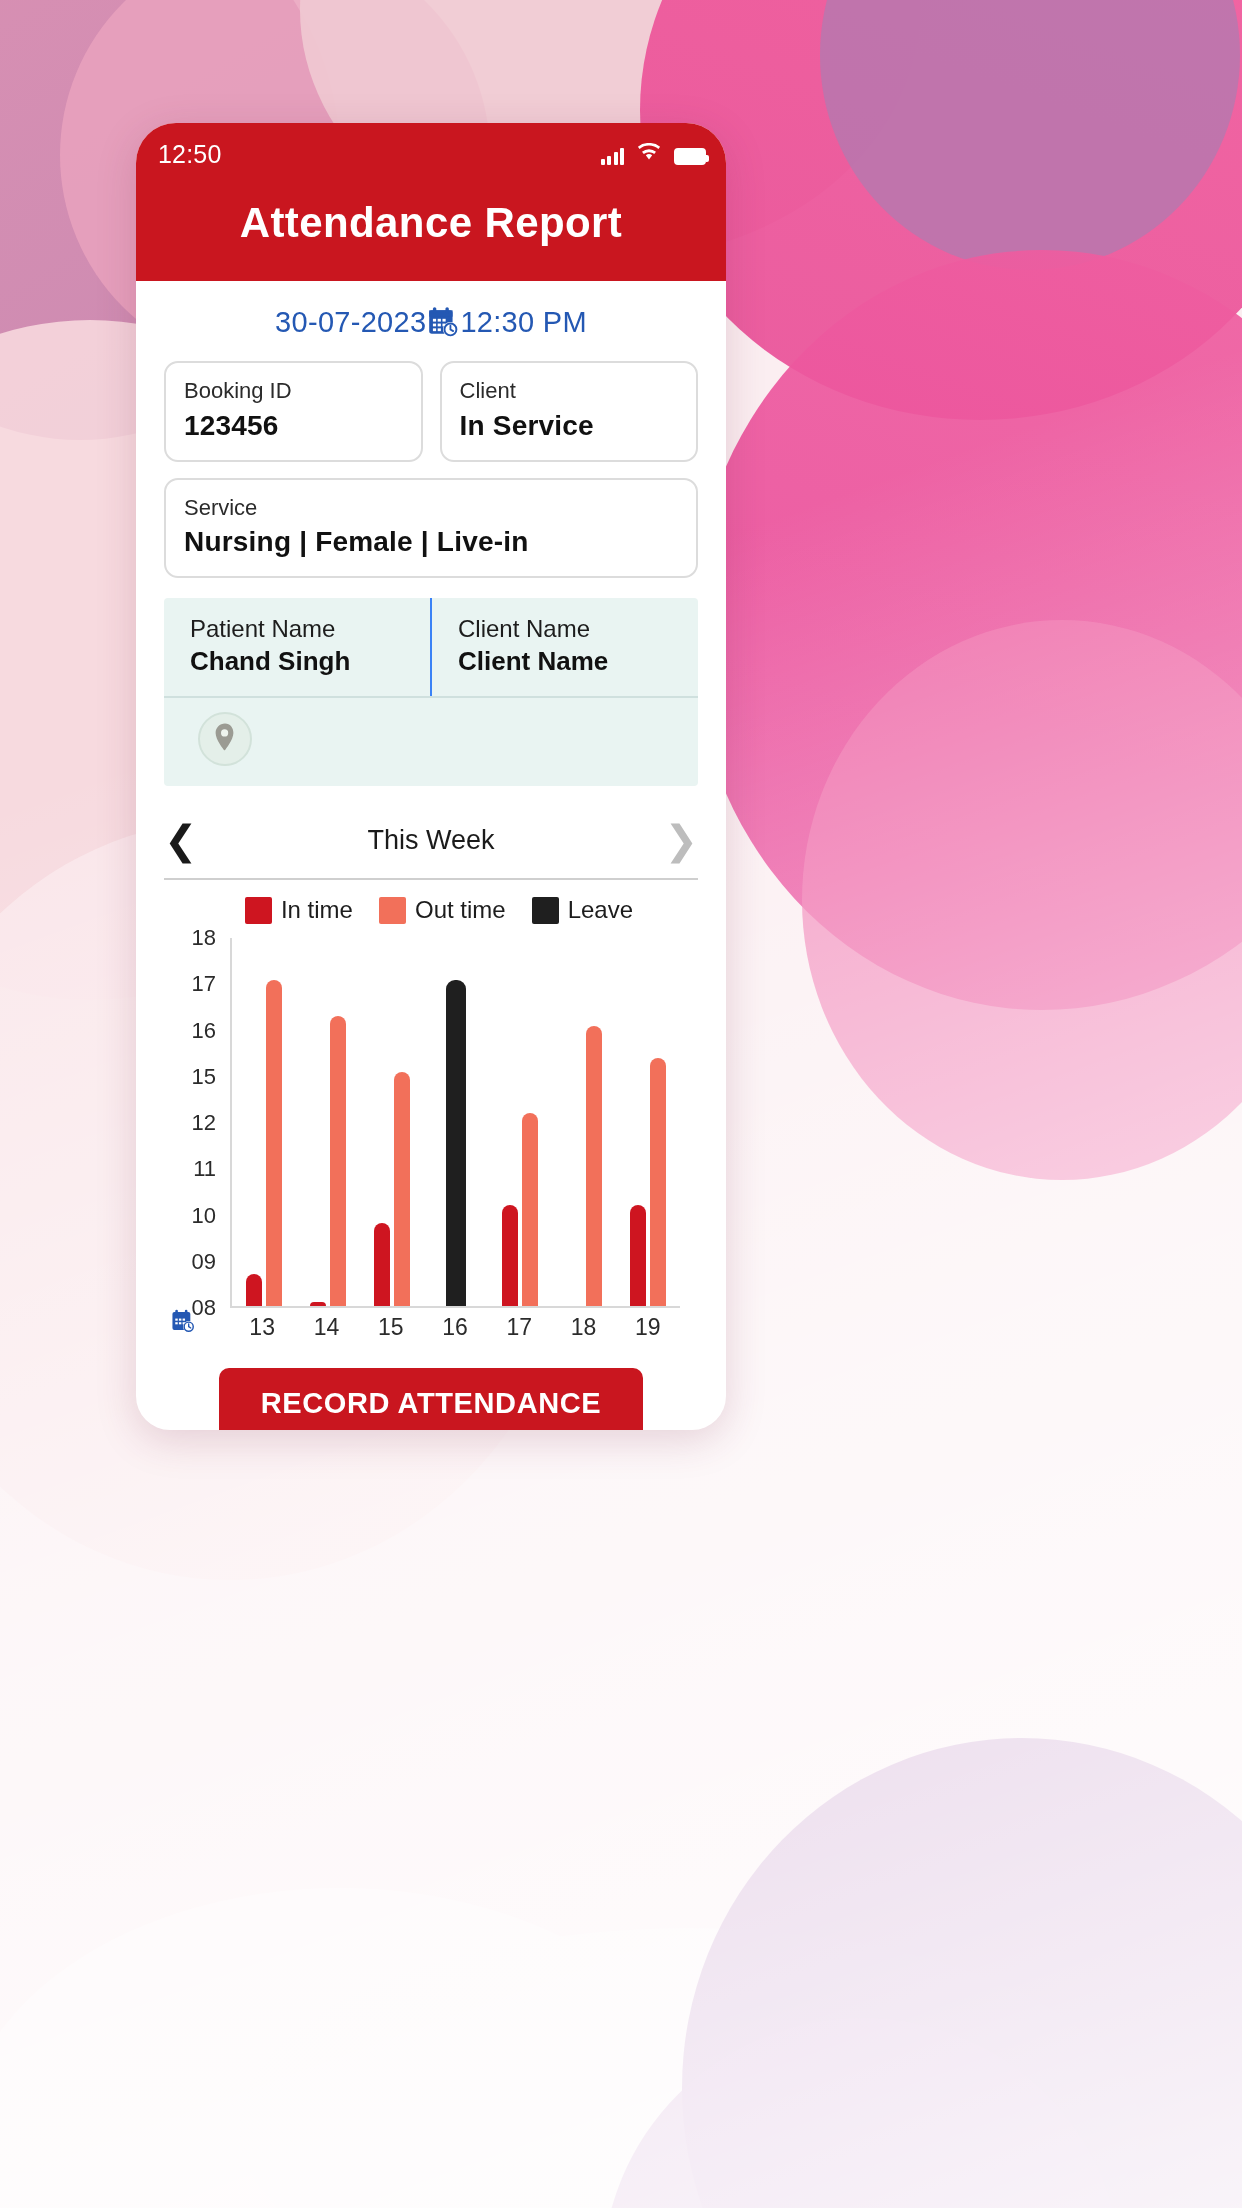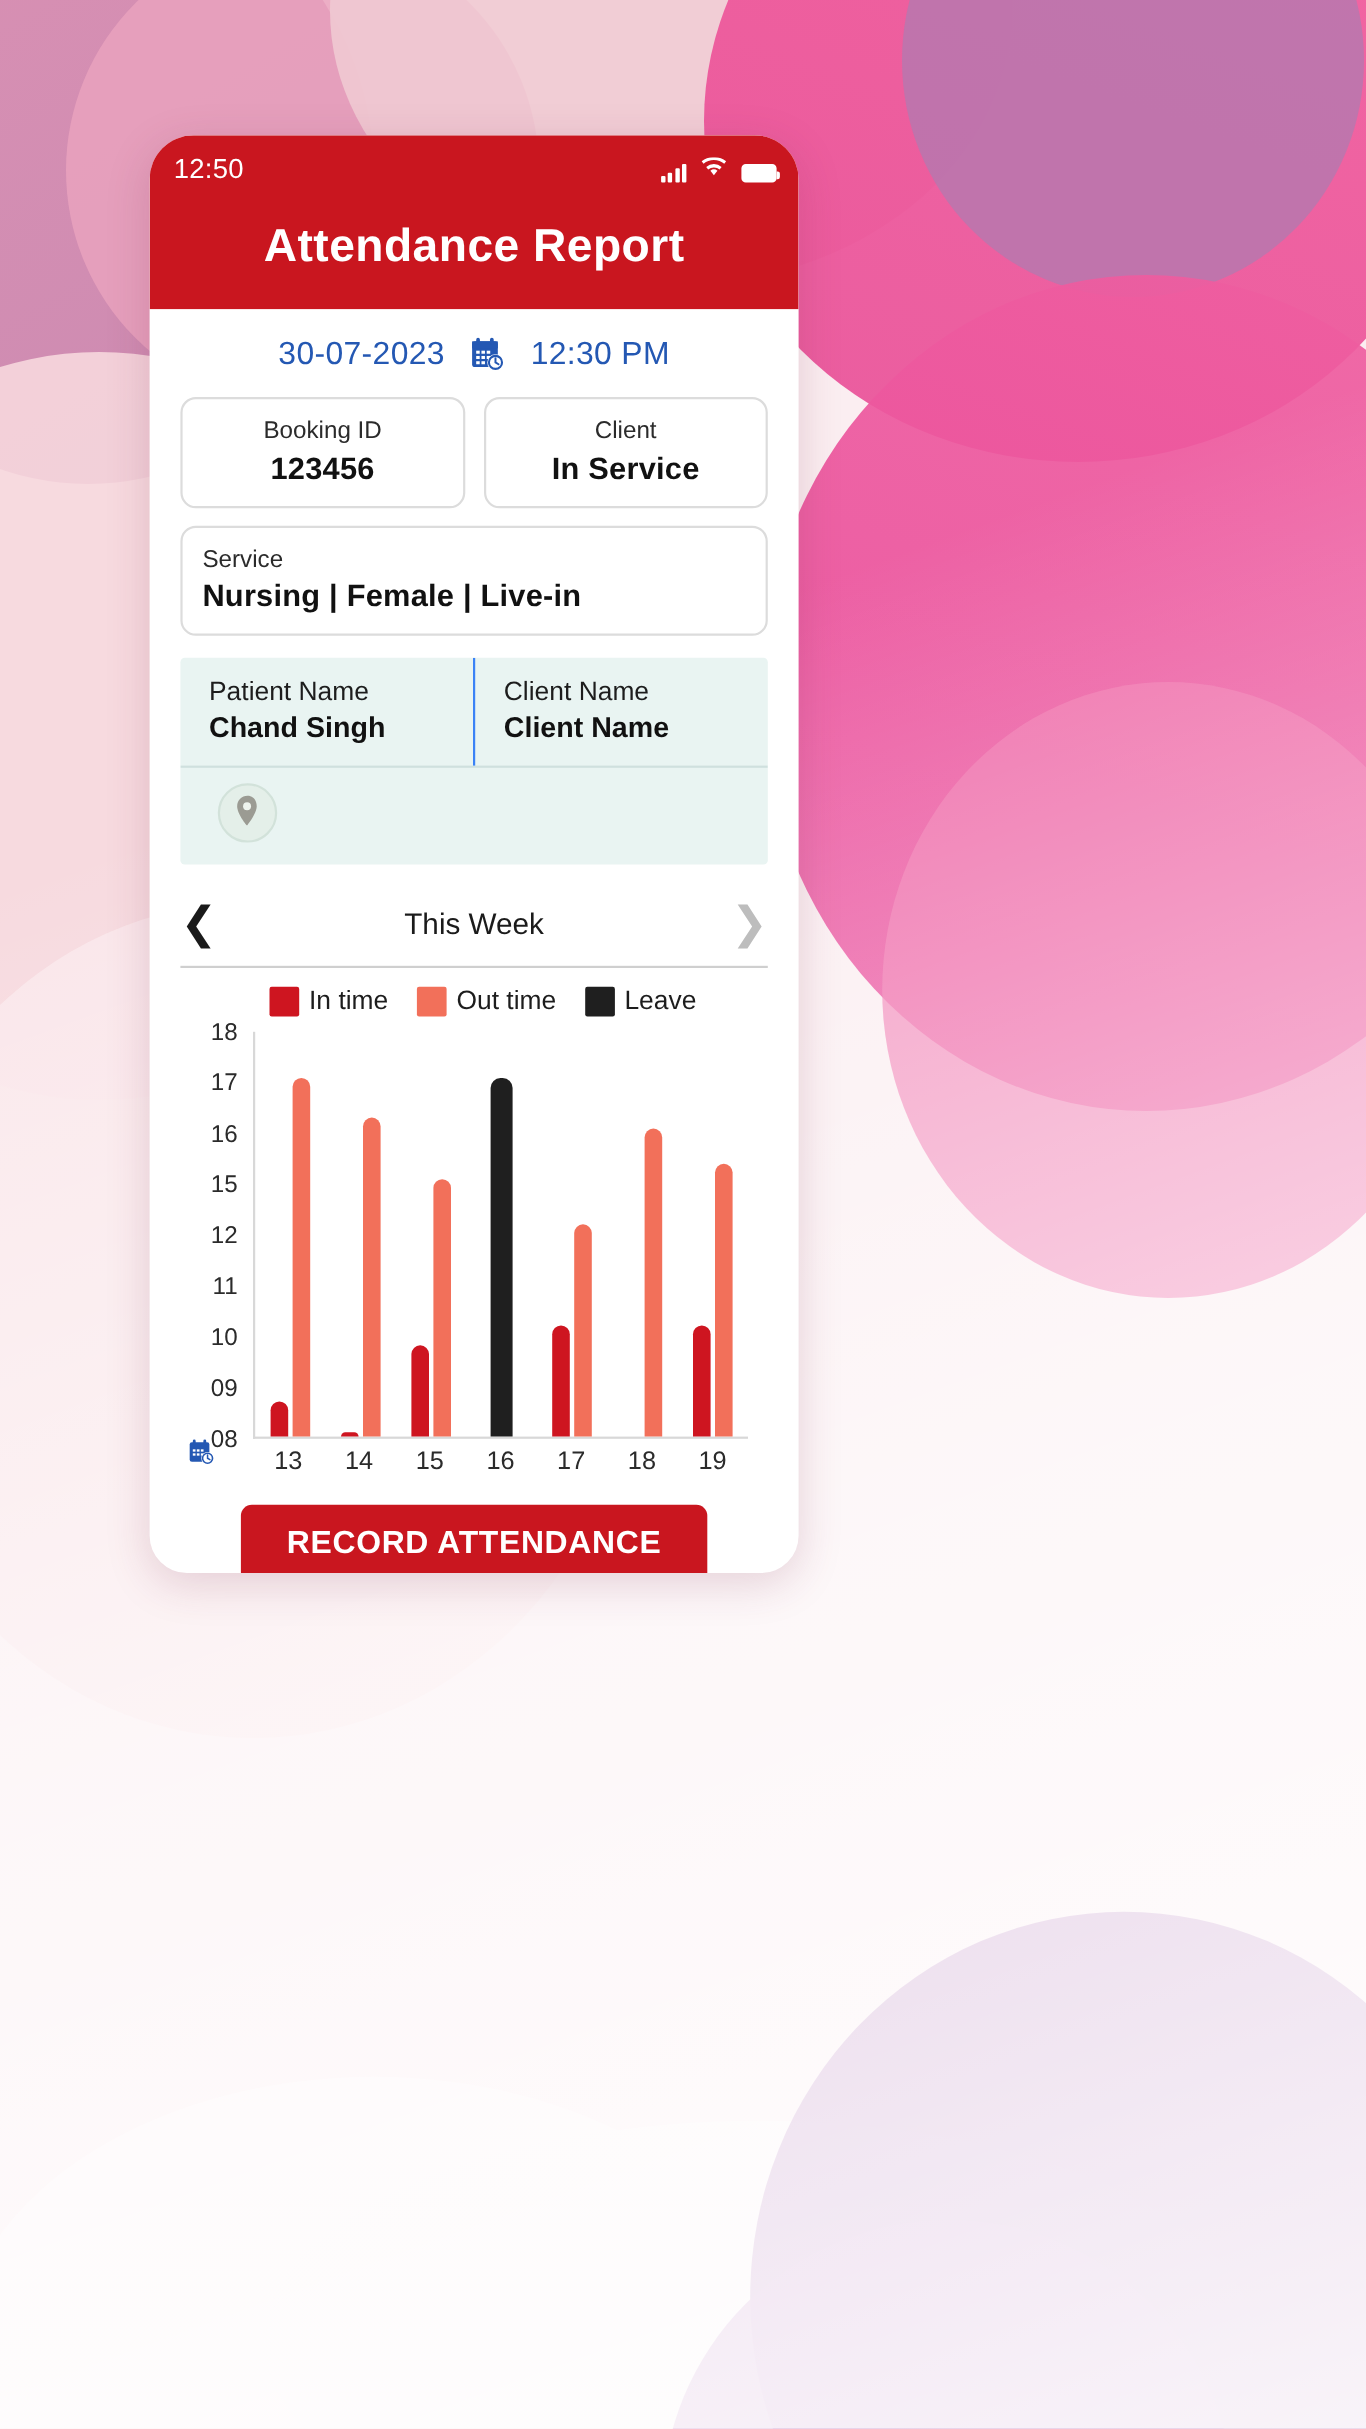--- a/index.html
+++ b/index.html
@@ -76,27 +76,27 @@
     text-align:center; color:#fff;
     font-size:42px; font-weight:bold; letter-spacing:.4px;
     padding:14px 0 34px;
   }
 
   
   .body { padding:0 28px; }
 
   .datetime-row {
     display:flex; align-items:center; justify-content:center;
-    gap:22px; padding:24px 0 22px; color:#2458b3;
+    padding:24px 0 22px; color:#2458b3;
   }
   .datetime-row .dt-text { font-size:29px; font-weight:500; letter-spacing:.3px; }
 
   .cal-icon { width:34px; height:34px; display:block; }
 
-  .row2 { display:flex; gap:17px;text-align:center; }
+  .row2 { display:flex; gap:17px; }
   .card {
     border:2px solid #dcdcdc; border-radius:14px;
     background:#fff; padding:14px 18px 18px;
     flex:1; min-height:96px;
   }
   .card-label { font-size:22px; color:#2b2b2b; font-weight:400; line-height:1.3; }
   .card-value { font-size:28px; color:#111; font-weight:bold; margin-top:4px; letter-spacing:.2px;}
 
   .card-wide { margin-top:16px; min-height:100px; }
 

